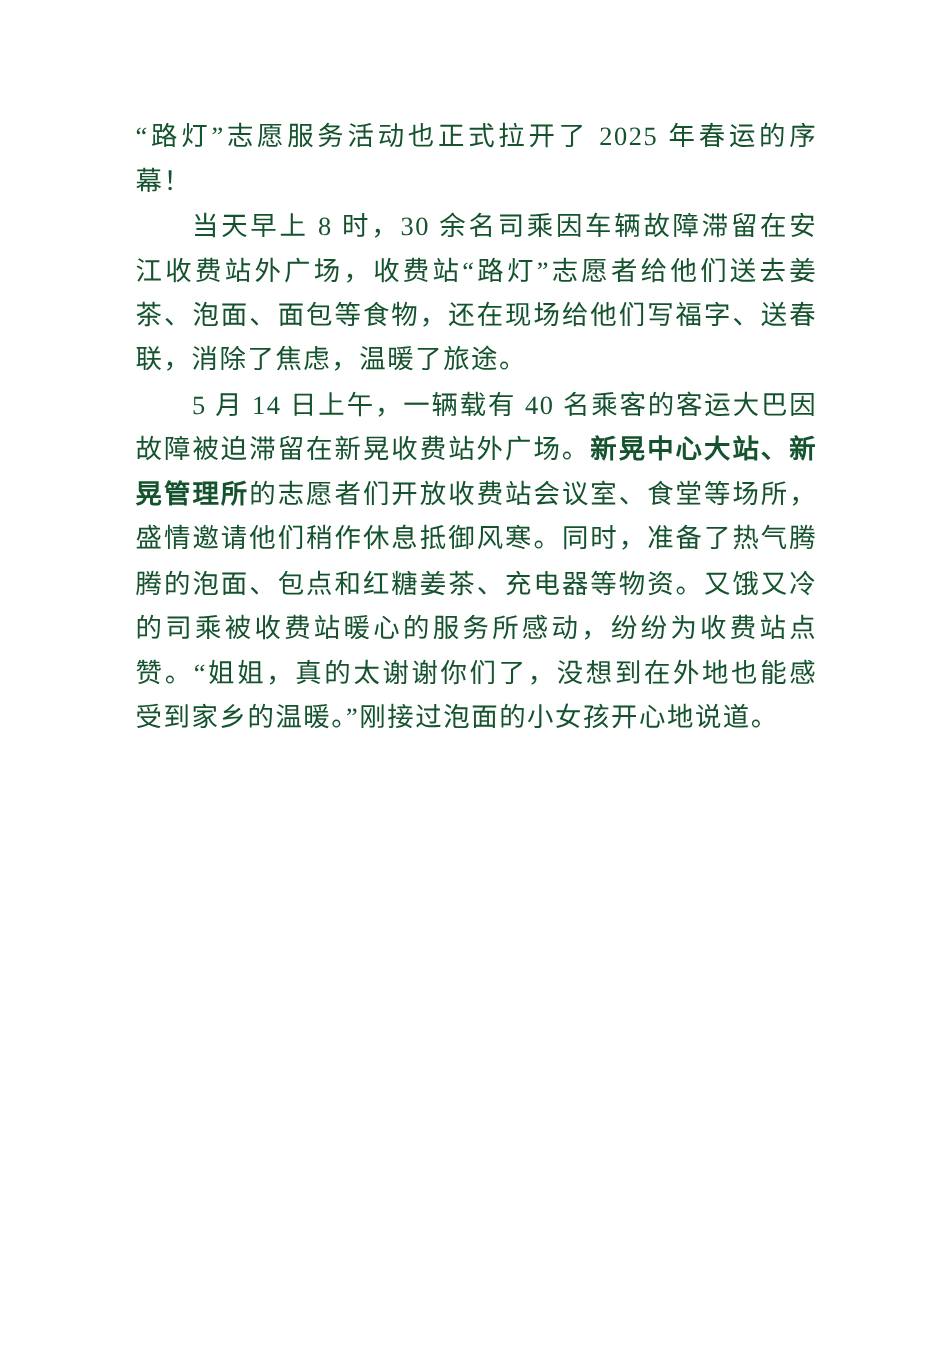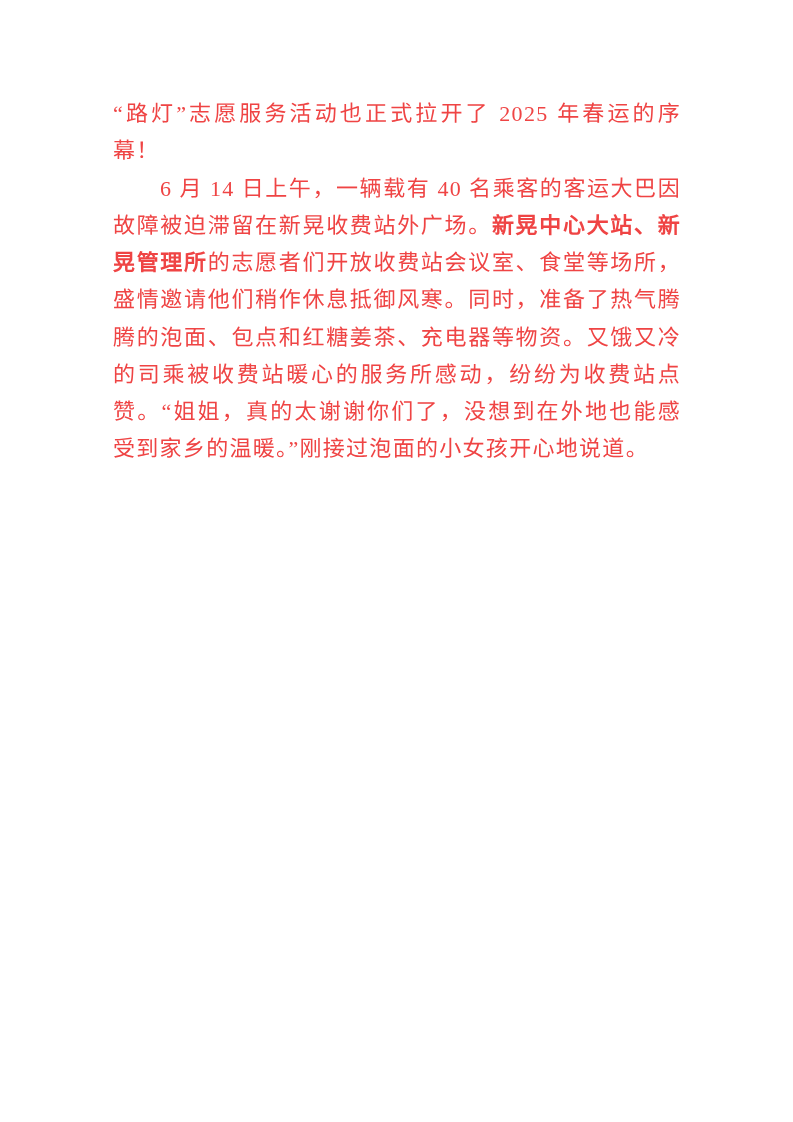--- a/index.html
+++ b/index.html
@@ -12,21 +12,21 @@
     width: 793px;
     height: 1122px;
     background: #ffffff;
     overflow: hidden;
   }
   .doc {
     position: absolute;
     left: 113px;
     top: 95px;
     width: 568px;
-    color: #ef4444;
+    color: #14532d;
     font-family: "Liberation Serif", "DejaVu Serif", serif;
     font-size: 22px;
     line-height: 37.25px;
     text-align: justify;
     text-justify: inter-character;
     letter-spacing: 1.3px;
   }
   .doc p {
     margin: 0;
     padding: 0;
@@ -38,15 +38,16 @@
     font-weight: 700;
     font-family: "Liberation Sans", "DejaVu Sans", sans-serif;
   }
 </style>
 </head>
 <body>
 
 <main class="page">
   <article class="doc" id="doc-body">
       <p class=""><span class="run">“路灯”志愿服务活动也正式拉开了 2025 年春运的序幕！</span></p>
-      <p class="indent"><span class="run">6 月 14 日上午，一辆载有 40 名乘客的客运大巴因故障被迫滞留在新晃收费站外广场。</span><span class="run-bold">新晃中心大站、新晃管理所</span><span class="run">的志愿者们开放收费站会议室、食堂等场所，盛情邀请他们稍作休息抵御风寒。同时，准备了热气腾腾的泡面、包点和红糖姜茶、充电器等物资。又饿又冷的司乘被收费站暖心的服务所感动，纷纷为收费站点赞。“姐姐，真的太谢谢你们了，没想到在外地也能感受到家乡的温暖。”刚接过泡面的小女孩开心地说道。</span></p>
+      <p class="indent"><span class="run">当天早上 8 时，30 余名司乘因车辆故障滞留在安江收费站外广场，收费站“路灯”志愿者给他们送去姜茶、泡面、面包等食物，还在现场给他们写福字、送春联，消除了焦虑，温暖了旅途。</span></p>
+      <p class="indent"><span class="run">5 月 14 日上午，一辆载有 40 名乘客的客运大巴因故障被迫滞留在新晃收费站外广场。</span><span class="run-bold">新晃中心大站、新晃管理所</span><span class="run">的志愿者们开放收费站会议室、食堂等场所，盛情邀请他们稍作休息抵御风寒。同时，准备了热气腾腾的泡面、包点和红糖姜茶、充电器等物资。又饿又冷的司乘被收费站暖心的服务所感动，纷纷为收费站点赞。“姐姐，真的太谢谢你们了，没想到在外地也能感受到家乡的温暖。”刚接过泡面的小女孩开心地说道。</span></p>
     </article>
 </main>
 
 </body></html>

